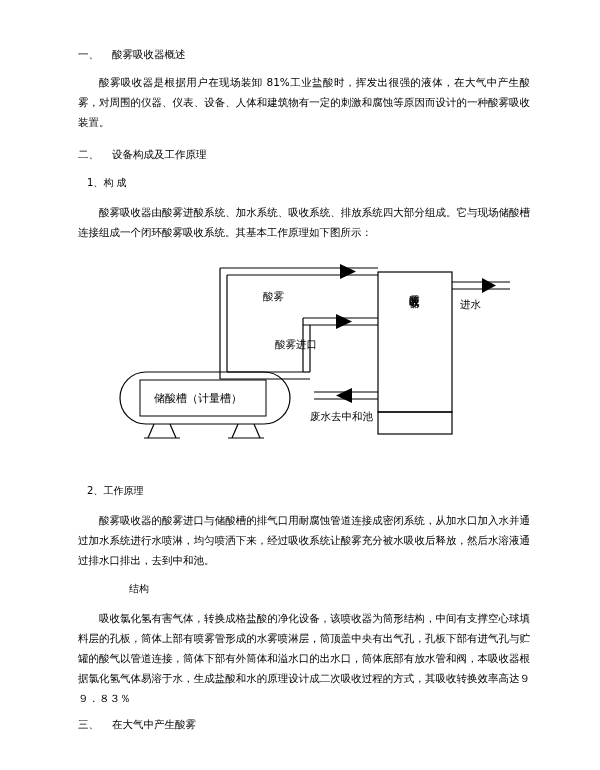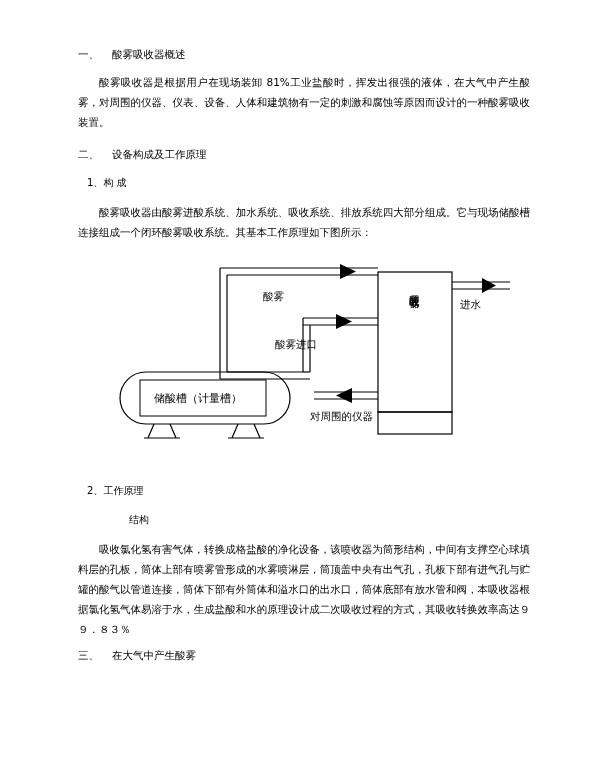--- a/index.html
+++ b/index.html
@@ -153,26 +153,27 @@
         <line x1="236" y1="140" x2="300" y2="140" stroke="#000" stroke-width="1.2"></line>
         <line x1="236" y1="147" x2="300" y2="147" stroke="#000" stroke-width="1.2"></line>
         <polygon points="258,143.5 274,136 274,151" fill="#000"></polygon>
       </svg>
 
       <div class="dlabel" style="left:185px; top:38px;">酸雾</div>
       <div class="dlabel" style="left:164px; top:86px;margin-left:33px;">酸雾进口</div>
       <div class="tank-label" style="left:76px; top:139px;">储酸槽（计量槽）</div>
       <div class="dlabel vert" style="left:330px; top:34px;">酸雾吸收器</div>
       <div class="dlabel" style="left:382px; top:46px;">进水</div>
-      <div class="dlabel" style="left:232px; top:158px;">对周围的仪器</div>
+      <div class="dlabel" style="left:232px; top:158px;">废水去中和池</div>
     </div>
 
     <div class="subheading">
       <span class="num">2、</span><span>工作原理</span>
     </div>
+    <p class="body indent">酸雾吸收器的酸雾进口与储酸槽的排气口用耐腐蚀管道连接成密闭系统，从加水口加入水并通过加水系统进行水喷淋，均匀喷洒下来，经过吸收系统让酸雾充分被水吸收后释放，然后水溶液通过排水口排出，去到中和池。</p>
 
     <div class="subheading" style="text-indent:42px;">
       <span>结构</span>
     </div>
     <p class="body indent">吸收氯化氢有害气体，转换成格盐酸的净化设备，该喷收器为筒形结构，中间有支撑空心球填料层的孔板，筒体上部有喷雾管形成的水雾喷淋层，筒顶盖中央有出气孔，孔板下部有进气孔与贮罐的酸气以管道连接，筒体下部有外筒体和溢水口的出水口，筒体底部有放水管和阀，本吸收器根据氯化氢气体易溶于水，生成盐酸和水的原理设计成二次吸收过程的方式，其吸收转换效率高达９９．８３％</p>
 
     <div class="gap-sm"></div>
 
     <div class="heading">
       <span class="num">三、</span><span>在大气中产生酸雾</span>

